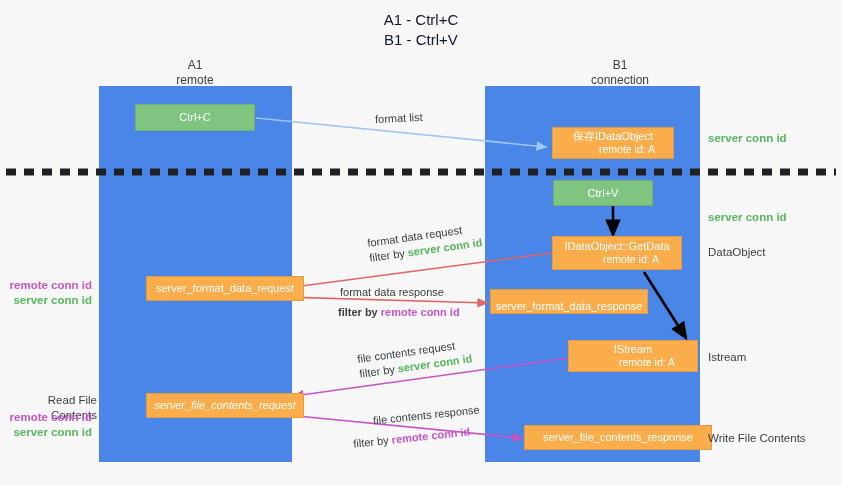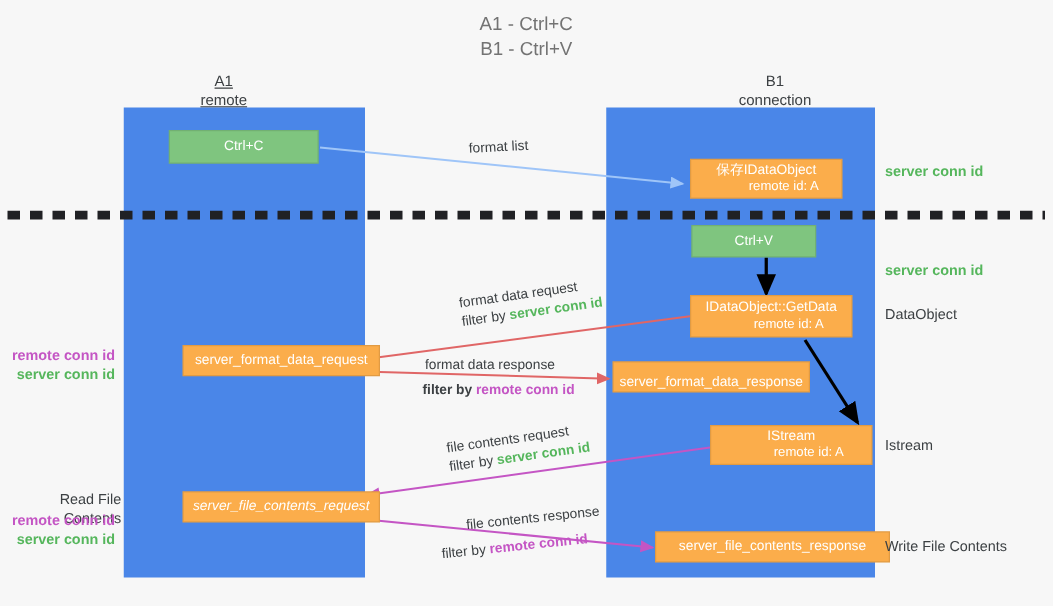--- a/index.html
+++ b/index.html
@@ -13,21 +13,21 @@
   }
   #stage{position:absolute;inset:0;}
   .abs{position:absolute;}
 
   
   .title{
     left:0;right:0;top:10px;
     text-align:center;
     font-size:15px;
     line-height:20px;
-    color:#737373;
+    color:#0f172a;
   }
 
   
   .lane-head{
     text-align:center;font-size:12px;line-height:15px;color:#3c4043;
   }
 
   
   .lane{
     background:#4a86e8;
@@ -70,21 +70,21 @@
 </head>
 <body>
 
 <div id="stage">
 
   <div class="abs title">
     <div>A1 - Ctrl+C</div>
     <div>B1 - Ctrl+V</div>
   </div>
 
-  <div class="abs lane-head" style="left:104px;top:58px;width:150px;text-decoration:underline;">
+  <div class="abs lane-head" style="left:120px;top:58px;width:150px;">
     <div>A1</div>
     <div>remote</div>
   </div>
   <div class="abs lane-head" style="left:545px;top:58px;width:150px;">
     <div>B1</div>
     <div>connection</div>
   </div>
 
   <div class="abs lane" style="left:99px;top:86px;width:193px;height:376px;"></div>
   <div class="abs lane" style="left:485px;top:86px;width:215px;height:376px;"></div>

